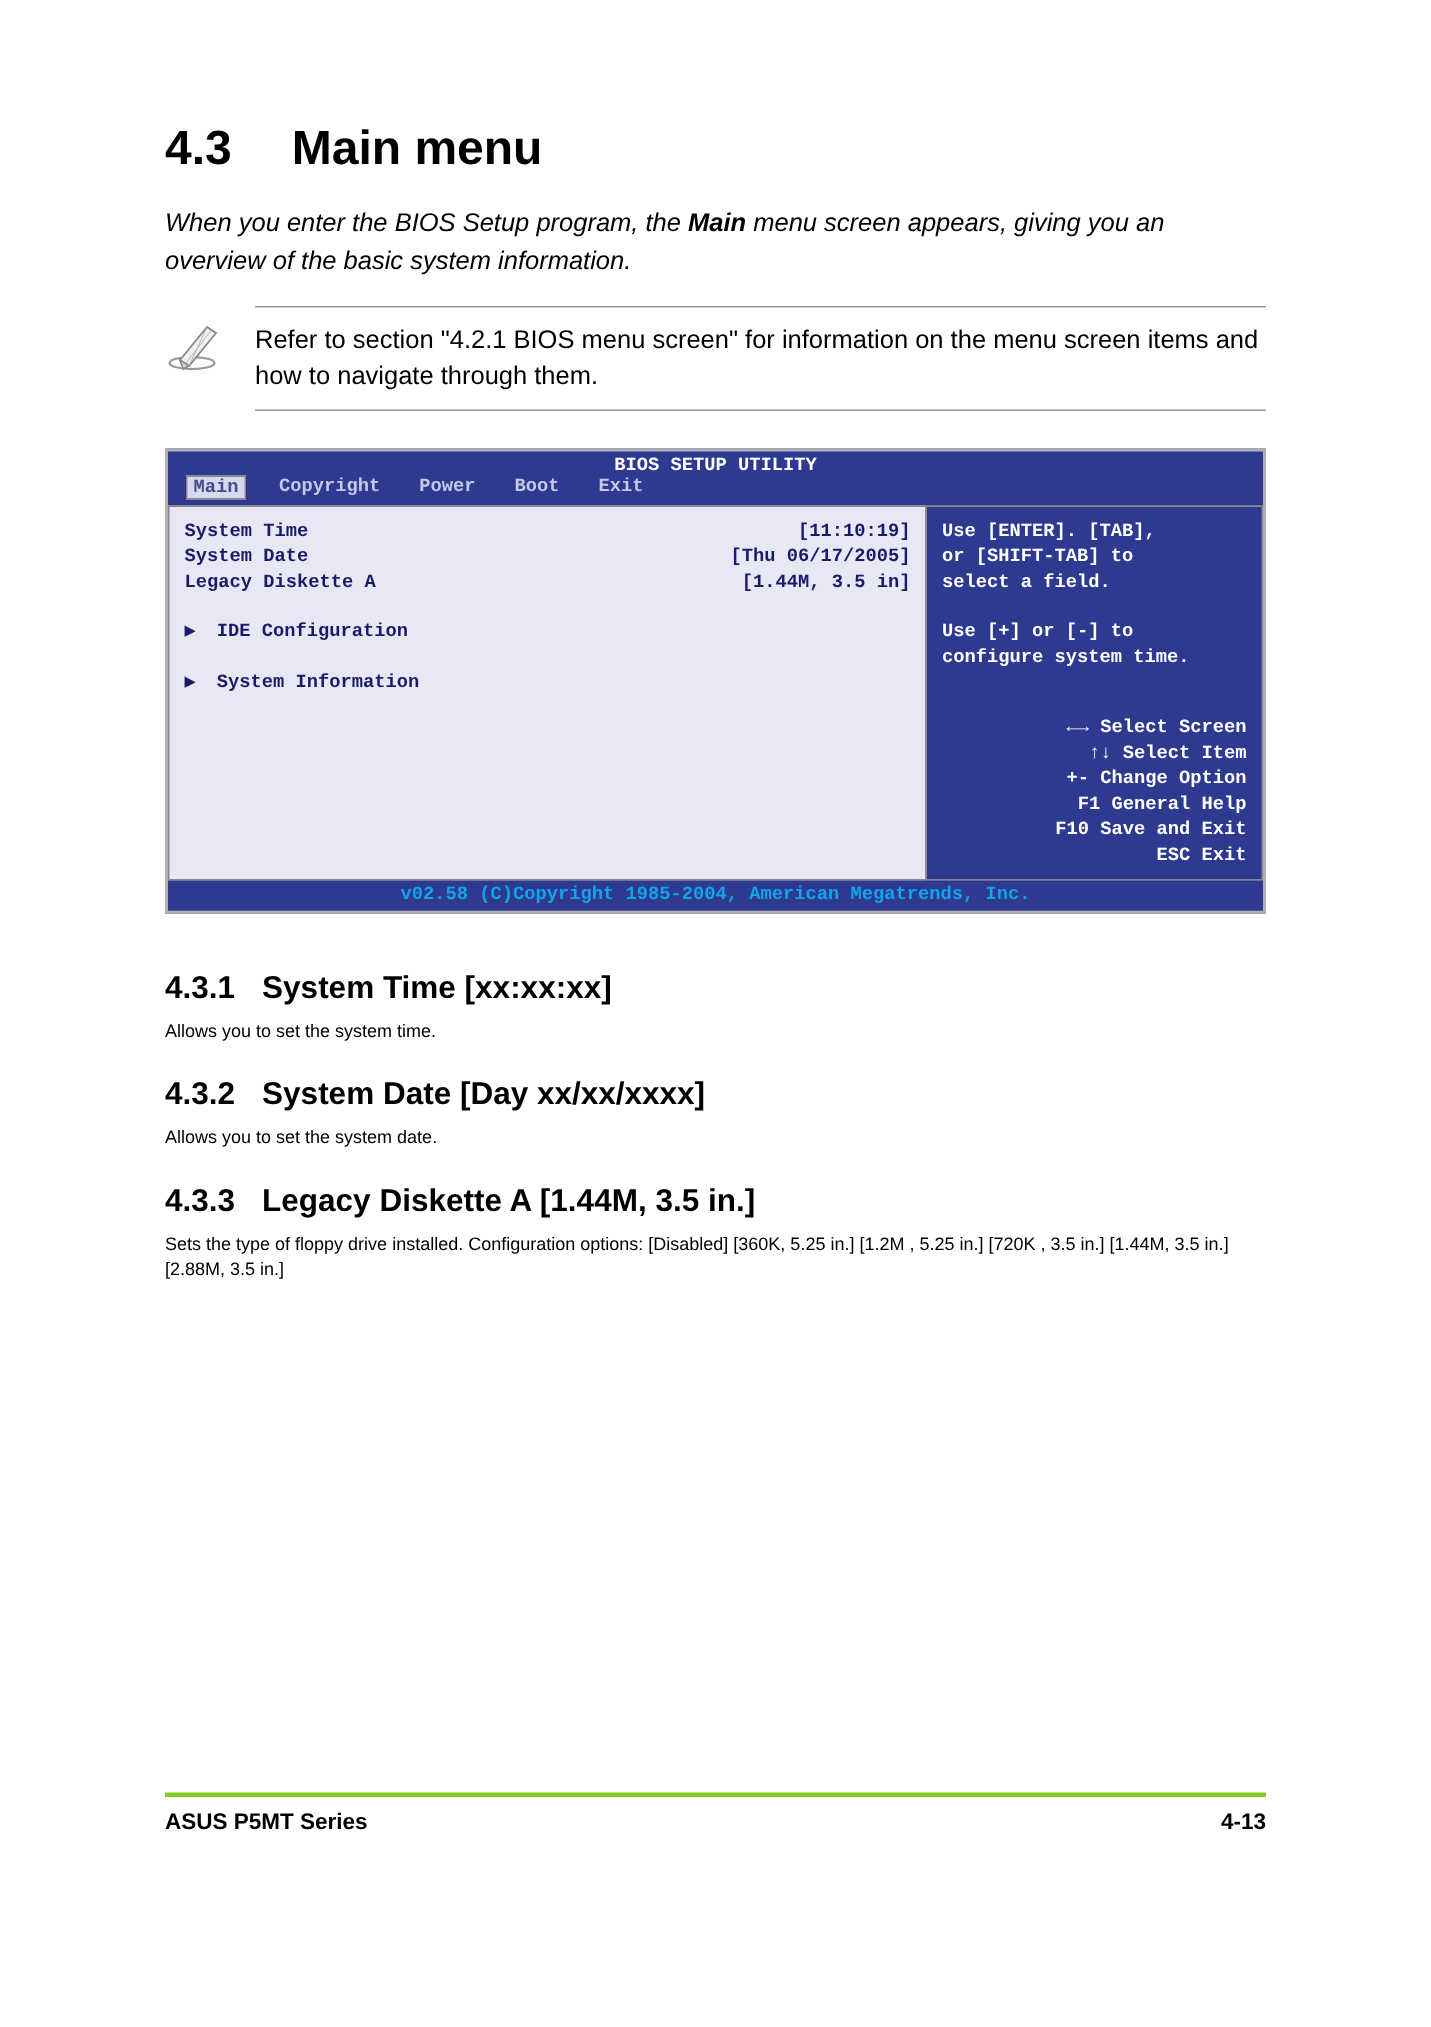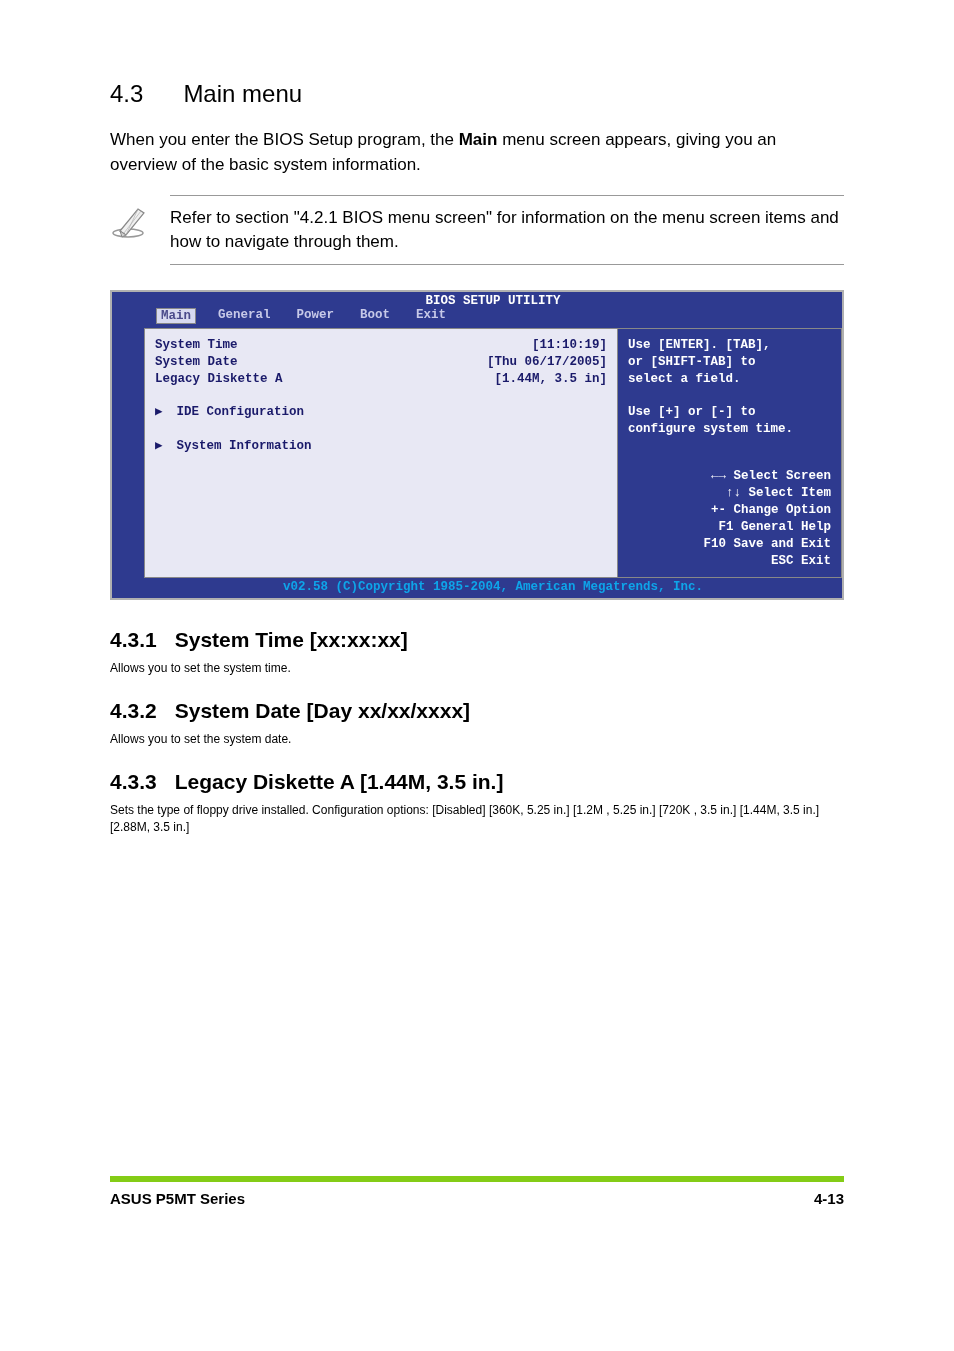--- a/index.html
+++ b/index.html
@@ -8,32 +8,33 @@
       box-sizing: border-box;
     }
     body {
       font-family: Arial, Helvetica, sans-serif;
       background: #fff;
       color: #000;
       width: 954px;
       padding: 80px 110px 40px 110px;
     }
     .h1-title {
-      font-size: 24px;
-      font-weight: normal;
+      font-size: 32px;
+      font-weight: bold;
       margin-bottom: 20px;
     }
     .h1-num {
       display: inline-block;
       margin-right: 40px;
     }
     .intro-text {
       font-size: 17px;
       line-height: 1.45;
       margin-bottom: 9px;
+      font-style: italic;
     }
     .main-word {
       font-weight: bold;
     }
     .note-box {
       display: flex;
       align-items: flex-start;
       margin: 18px 0 25px 0;
     }
     .note-icon {
@@ -49,22 +50,21 @@
       font-size: 17px;
       line-height: 1.4;
     }
     .bios-container {
       border: 2px solid #b0b0b0;
       background: #2e3a8f;
       color: #fff;
       font-family: "Courier New", monospace;
       font-size: 12.5px;
       font-weight: bold;
-      margin-bottom: 28px;
-      padding-left: 32px;
+      margin-bottom: 38px;
     }
     .bios-title-bar {
       text-align: center;
       padding: 2px 0 0 0;
       color: #fff;
     }
     .bios-tabs {
       display: flex;
       padding: 0 12px 4px 12px;
       gap: 18px;
@@ -141,21 +141,21 @@
     .section-num {
       display: inline-block;
       margin-right: 18px;
     }
     .section-body {
       font-size: 12px;
       line-height: 1.4;
       margin-bottom: 6px;
     }
     .footer-line {
-      border-top: 6px solid #84cc16;
+      border-top: 3px solid #84cc16;
       margin-top: 340px;
       padding-top: 8px;
       display: flex;
       justify-content: space-between;
       font-size: 15px;
       font-weight: bold;
     }
     .nav-key {
       display: inline-block;
       min-width: 26px;
@@ -182,21 +182,21 @@
       <line x1="31" y1="12" x2="14" y2="34" stroke="#aaa" stroke-width="0.6"></line>
     </svg>
   </div>
   <div class="note-text-wrap">Refer to section "4.2.1  BIOS menu screen" for information on the menu screen items and how to navigate through them.</div>
 </div>
 
 <div class="bios-container">
   <div class="bios-title-bar">BIOS SETUP UTILITY</div>
   <div class="bios-tabs">
     <span class="bios-tab active">Main</span>
-    <span class="bios-tab">General</span>
+    <span class="bios-tab">Copyright</span>
     <span class="bios-tab">Power</span>
     <span class="bios-tab">Boot</span>
     <span class="bios-tab">Exit</span>
   </div>
   <div class="bios-body">
     <div class="bios-left">
       <div class="bios-left-labels">
         <div class="bios-line">System Time</div>
         <div class="bios-line">System Date</div>
         <div class="bios-line">Legacy Diskette A</div>

